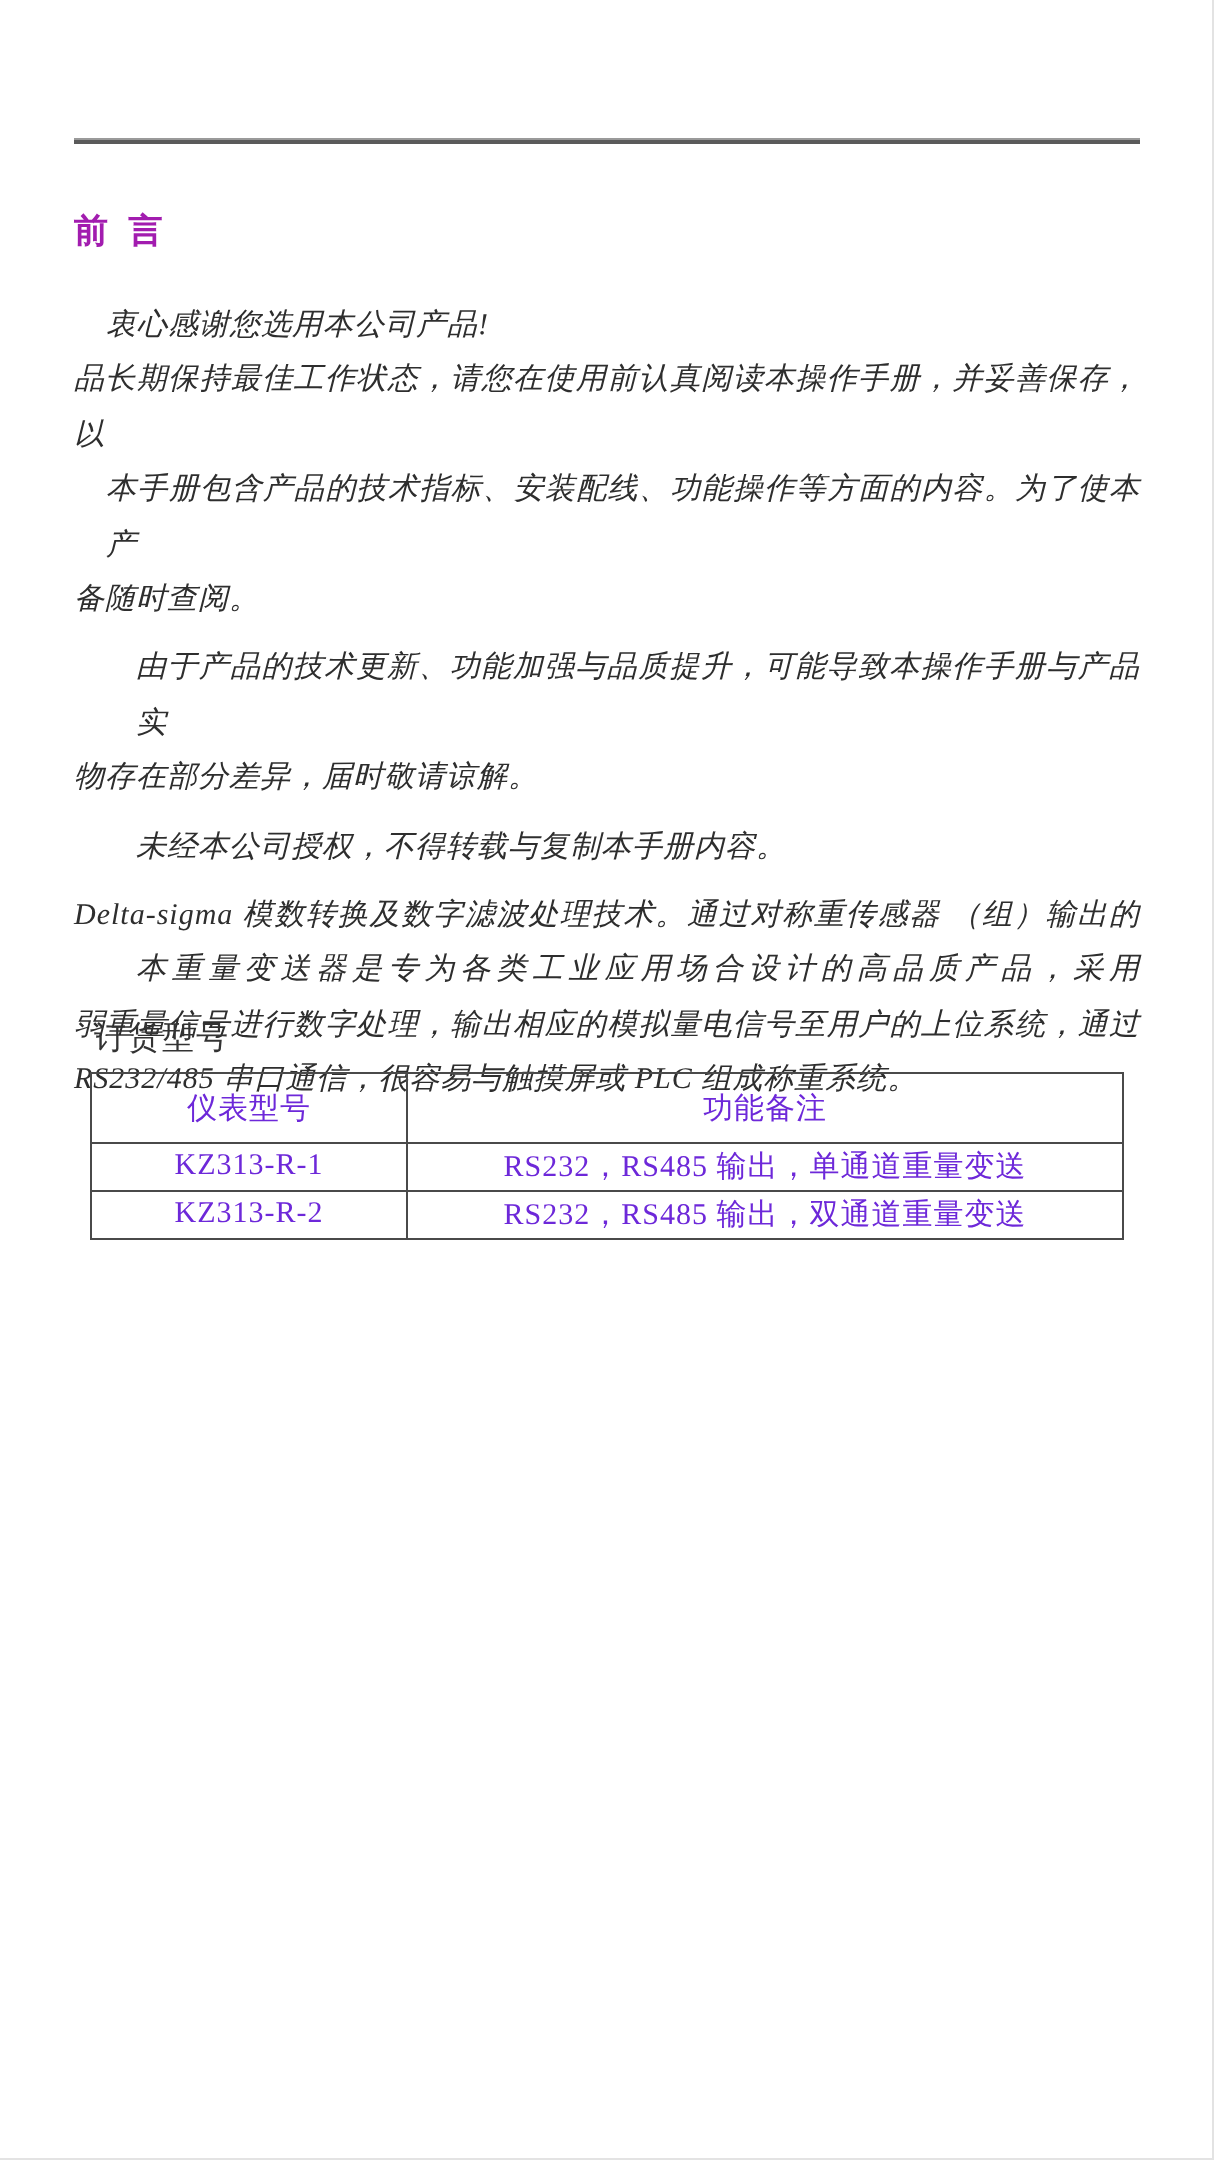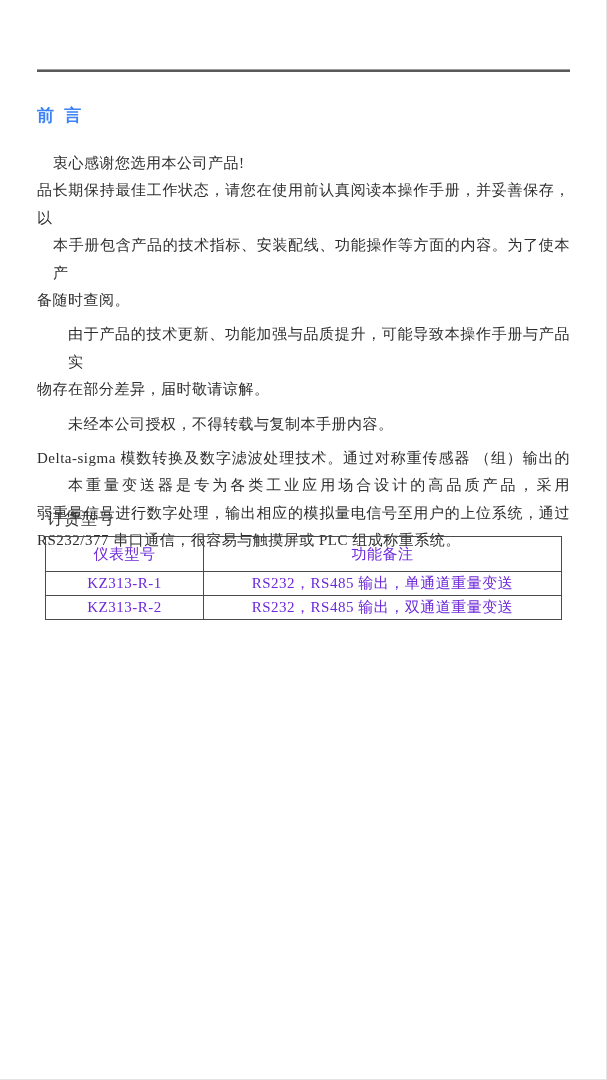--- a/index.html
+++ b/index.html
@@ -29,33 +29,33 @@
     border-top: 1px solid #9a9a9a;
     box-sizing: border-box;
   }
   .heading {
     position: absolute;
     left: 37px;
     top: 104px;
     font-size: 17px;
     font-weight: bold;
     letter-spacing: 3px;
-    color: #3b82f6;
+    color: #a21caf;
     white-space: pre;
   }
   .paragraphs {
     position: absolute;
     left: 37px;
     top: 150px;
     width: 533px;
     font-size: 15px;
     line-height: 27.4px;
     letter-spacing: 0.5px;
   }
-  .para { margin: 0; }
+  .para { margin: 0; font-style: italic; }
   .para.gap { margin-top: 7px; }
   .line { white-space: nowrap; }
   .line.j {
     white-space: normal;
     text-align: justify;
     text-align-last: justify;
   }
   .line.first.i1 { padding-left: 16px; }
   .line.first.i2 { padding-left: 31px; }
   .order-label {
@@ -108,21 +108,21 @@
         <div class="line first i2 j">由于产品的技术更新、功能加强与品质提升，可能导致本操作手册与产品实</div>
         <div class="line">物存在部分差异，届时敬请谅解。</div>
       </div>
       <div class="para gap">
         <div class="line first i2">未经本公司授权，不得转载与复制本手册内容。</div>
       </div>
       <div class="para gap">
         <div class="line j">Delta-sigma 模数转换及数字滤波处理技术。通过对称重传感器 （组）输出的</div>
         <div class="line first i2 j">本重量变送器是专为各类工业应用场合设计的高品质产品，采用</div>
         <div class="line j">弱重量信号进行数字处理，输出相应的模拟量电信号至用户的上位系统，通过</div>
-        <div class="line">RS232/377 串口通信，很容易与触摸屏或 PLC 组成称重系统。</div>
+        <div class="line">RS232/485 串口通信，很容易与触摸屏或 PLC 组成称重系统。</div>
       </div>
     </div>
   <div class="order-label">订货型号</div>
   <table class="order-table">
     <colgroup>
         <col class="col-model">
         <col>
       </colgroup>
     <thead>
         <tr>

